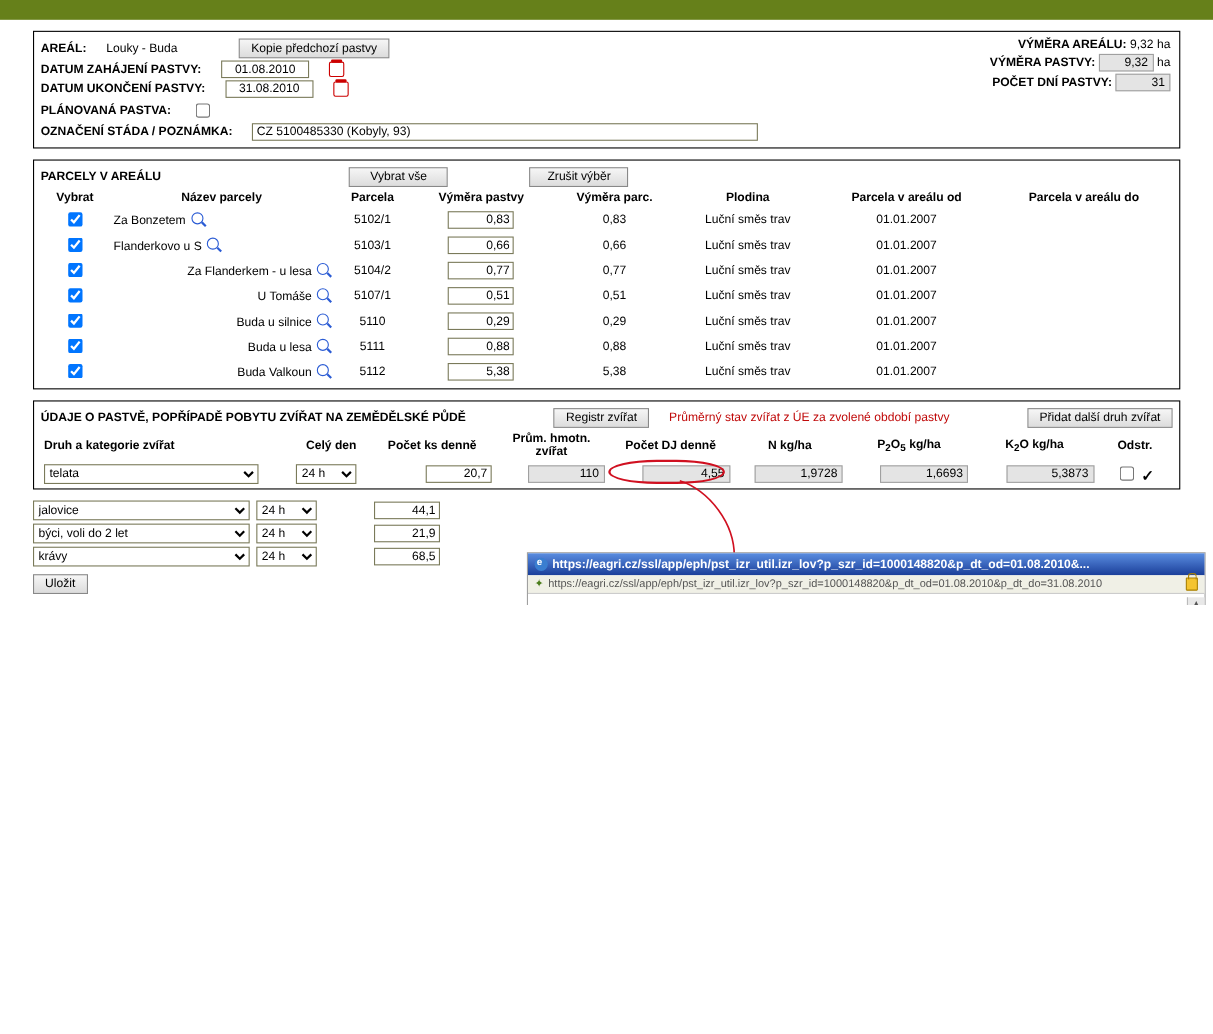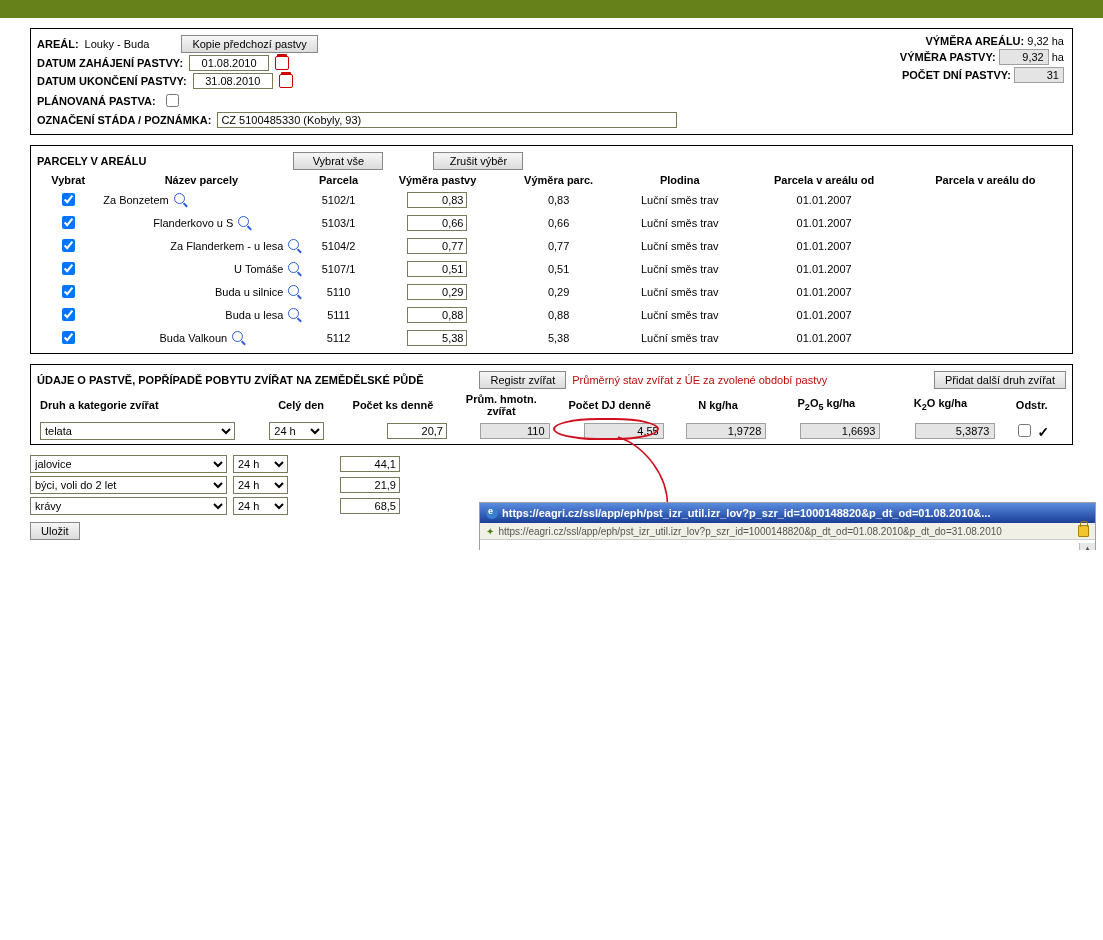--- a/index.html
+++ b/index.html
@@ -1,20 +1,20 @@
 <!DOCTYPE html>
 <html><head>
 <meta charset="utf-8">
 <style>
   * { box-sizing: border-box; }
   body { margin:0; font-family: Verdana, Arial, sans-serif; font-size:11px; background:#fff; color:#000;}
   .olive-bar { background:#66801a; height:18px; }
   .page { padding:10px 30px; position:relative; }
   .panel { border:1px solid #000; padding:4px 6px; margin-bottom:10px; position:relative; background:#fff;}
-  .row { display:flex; align-items:center; gap:6px; margin:2px 0; }
+  .row { display:flex; align-items:center; gap:18px; margin:2px 0; }
   .lbl { font-weight:bold; }
   .txt-input { border:1px solid #7a7a5a; background:#fff; padding:1px 3px; font-family:inherit; font-size:11px; text-align:center; width:80px;}
   .txt-wide { width:460px; text-align:left;}
   .txt-num { text-align:right; width:60px;}
   .readonly-box { background:#e4e4e4; border:1px solid #a0a0a0; padding:1px 4px; text-align:right; width:50px; display:inline-block;}
   .btn { background:linear-gradient(#f6f6f6,#dcdcdc); border:1px solid #888; padding:0 10px; height:18px; font-size:11px; cursor:pointer;}
   .cal-icon { display:inline-block; width:14px; height:14px; background:#fff; border:1px solid #c00; position:relative; border-radius:2px;}
   .cal-icon::before{content:"";position:absolute;top:-3px;left:1px;width:10px;height:3px;background:#c00;border-radius:1px;}
   .right-metrics { position:absolute; right:8px; top:4px; text-align:right; }
   .right-metrics div { margin:2px 0; }
@@ -124,21 +124,21 @@
             <td style="text-align:left;padding-right:4px"><span>Za Bonzetem</span> <span class="zoom-icon"></span></td>
             <td>5102/1</td>
             <td><input class="txt-input txt-num" value="0,83" style=""></td>
             <td>0,83</td>
             <td>Luční směs trav</td>
             <td>01.01.2007</td>
             <td></td>
           </tr>
           <tr>
             <td><input type="checkbox" class="chk" checked="" style=""></td>
-            <td style="text-align:center;padding-right:4px"><span>Flanderkovo u S</span> <span class="zoom-icon"></span></td>
+            <td style="text-align:left;padding-right:4px"><span>Flanderkovo u S</span> <span class="zoom-icon"></span></td>
             <td>5103/1</td>
             <td><input class="txt-input txt-num" value="0,66" style=""></td>
             <td>0,66</td>
             <td>Luční směs trav</td>
             <td>01.01.2007</td>
             <td></td>
           </tr>
           <tr>
             <td><input type="checkbox" class="chk" checked="" style=""></td>
             <td style="text-align:right;padding-right:4px"><span>Za Flanderkem - u lesa</span> <span class="zoom-icon"></span></td>
@@ -174,21 +174,21 @@
             <td style="text-align:right;padding-right:4px"><span>Buda u lesa</span> <span class="zoom-icon"></span></td>
             <td>5111</td>
             <td><input class="txt-input txt-num" value="0,88" style=""></td>
             <td>0,88</td>
             <td>Luční směs trav</td>
             <td>01.01.2007</td>
             <td></td>
           </tr>
           <tr>
             <td><input type="checkbox" class="chk" checked="" style=""></td>
-            <td style="padding-right:4px"><span>Buda Valkoun</span> <span class="zoom-icon"></span></td>
+            <td style="text-align:right;padding-right:4px"><span>Buda Valkoun</span> <span class="zoom-icon"></span></td>
             <td>5112</td>
             <td><input class="txt-input txt-num" value="5,38" style=""></td>
             <td>5,38</td>
             <td>Luční směs trav</td>
             <td>01.01.2007</td>
             <td></td>
           </tr>
         </tbody>
     </table>
   </div>

